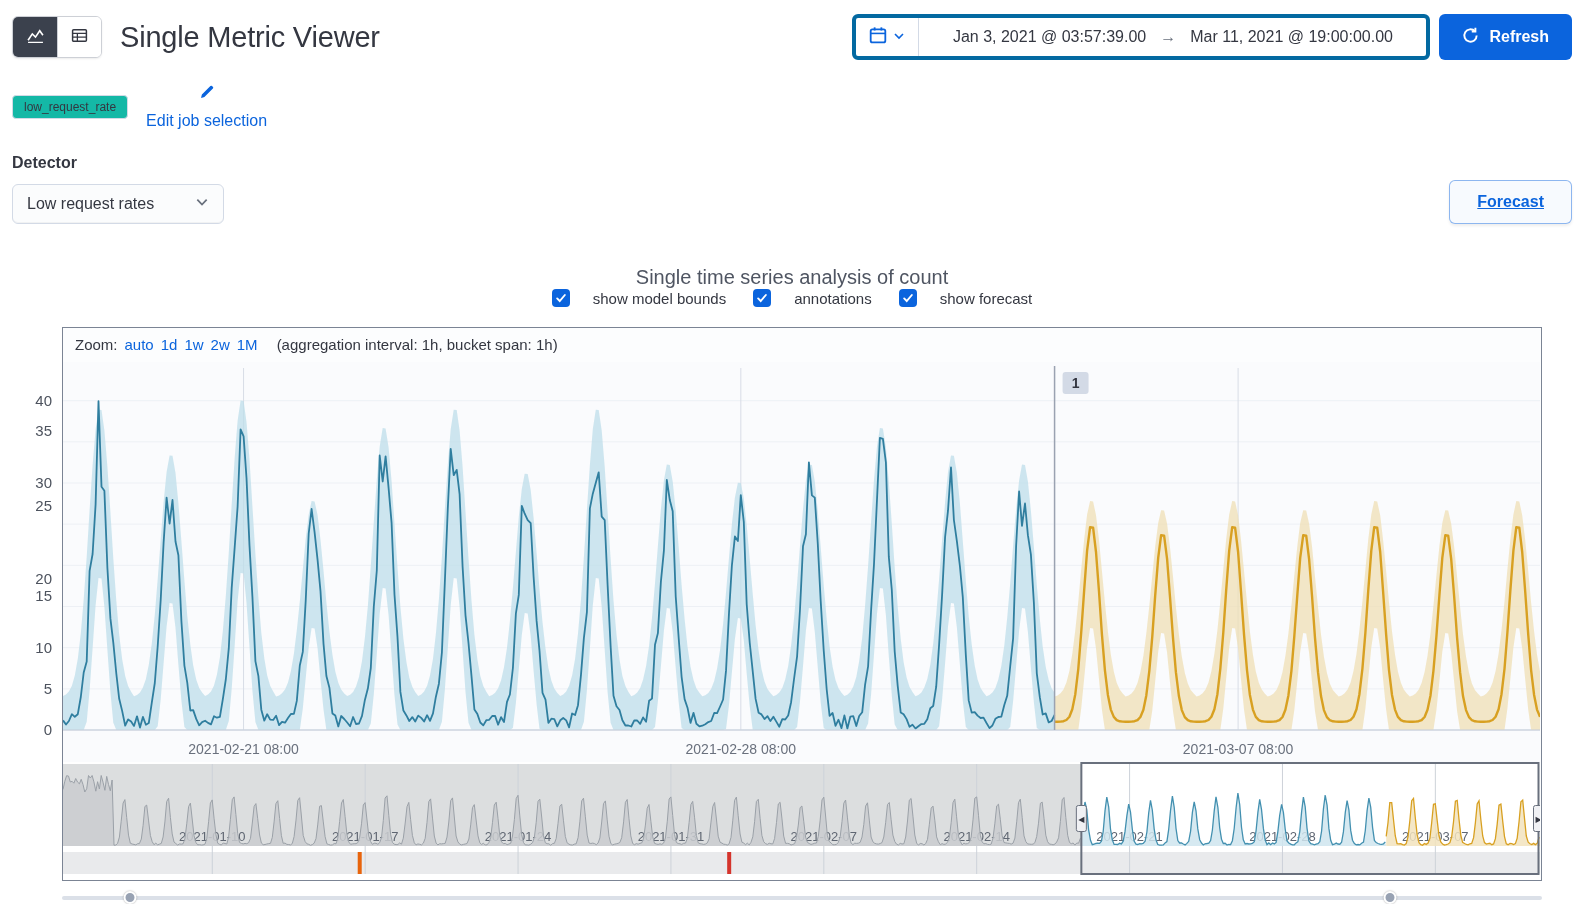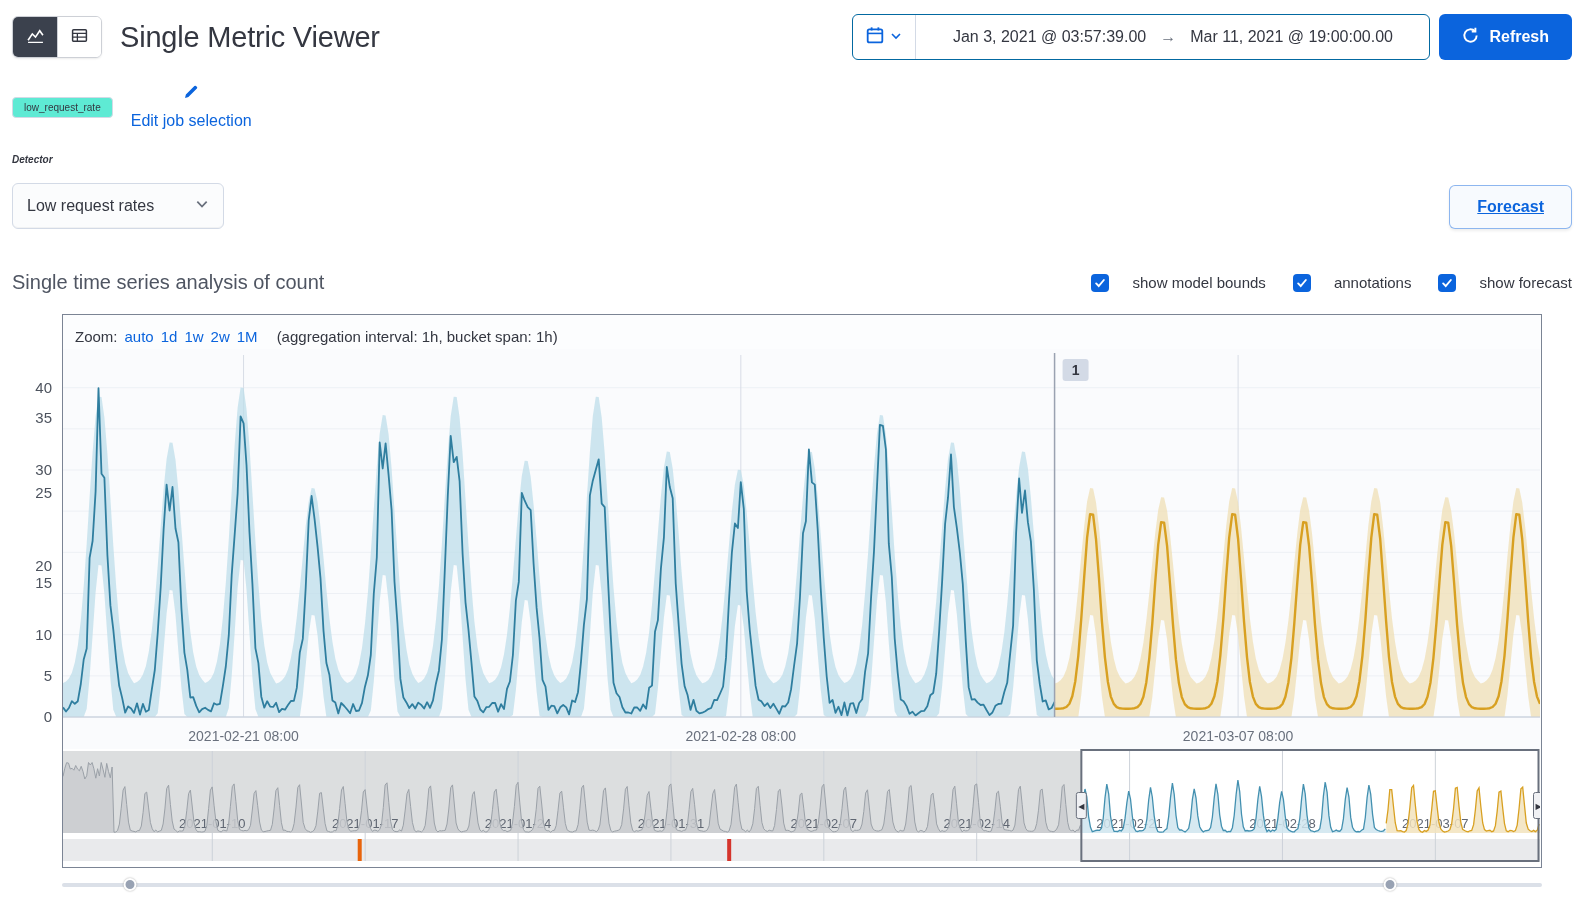--- a/index.html
+++ b/index.html
@@ -10,51 +10,51 @@
 
   
   .header-row{display:flex;justify-content:space-between;align-items:center;}
   .header-left{display:flex;align-items:center;gap:18px;}
   .view-toggle{display:flex;border:1px solid #cdd0d6;border-radius:6px;overflow:hidden;box-shadow:0 1px 2px rgba(0,0,0,.08);}
   .vt-btn{width:44px;height:40px;display:flex;align-items:center;justify-content:center;background:#fff;cursor:pointer;}
   .vt-btn.active{background:#3b414d;}
   .vt-btn + .vt-btn{border-left:1px solid #cdd0d6;}
   .page-title{font-size:29px;font-weight:500;margin:0;letter-spacing:-.2px;}
   .header-right{display:flex;align-items:center;gap:9px;}
-  .datepicker{display:flex;align-items:center;height:46px;min-width:578px;border:1px solid #0369a1;border-radius:6px;background:#fff;}
+  .datepicker{display:flex;align-items:center;height:46px;min-width:578px;border:4px solid #0369a1;border-radius:6px;background:#fff;}
   .dp-toggle{display:flex;align-items:center;gap:6px;padding:0 13px;height:100%;border-right:1px solid #d3dae6;cursor:pointer;color:var(--accent);}
   .dp-dates{display:flex;align-items:center;gap:14px;flex:1;justify-content:center;font-size:16px;padding:0 20px;cursor:pointer;}
   .dp-arrow{color:#69707d;}
   .refresh-btn{display:flex;align-items:center;gap:10px;height:46px;padding:10px 23px;background:var(--accent);
        color:#fff;border:none;border-radius:6px;font-size:16px;font-weight:600;cursor:pointer;font-family:inherit;}
 
   
   .job-row{display:flex;align-items:center;gap:18px;margin-top:24px;}
-  .job-badge{border:1px solid #d3dae6;border-radius:4px;padding:4px 11px;font-size:10px;font-weight:500;background:#5eead4;}
+  .job-badge{border:1px solid #d3dae6;border-radius:4px;padding:4px 11px;font-size:12px;font-weight:500;background:#14b8a6;}
   .edit-link{display:flex;align-items:center;gap:8px;color:var(--accent);font-size:16px;cursor:pointer;flex-direction:column;}
 
   
   .detector-row{display:flex;justify-content:space-between;align-items:flex-end;margin-top:24px;}
-  .field-label{font-size:10px;font-weight:700;margin-bottom:18px;font-style:italic;}
-  .select-control{display:flex;align-items:center;justify-content:space-between;width:212px;height:46px;padding:0 14px;
+  .field-label{font-size:16px;font-weight:700;margin-bottom:12px;}
+  .select-control{display:flex;align-items:center;justify-content:space-between;width:212px;height:40px;padding:0 14px;
        border:1px solid #d3dae6;border-radius:6px;background:#fbfcfd;font-size:16px;cursor:pointer;box-shadow:inset 0 -1px 0 rgba(0,0,0,.04);}
   .forecast-btn{height:44px;padding:0 27px;border:1px solid rgba(11,100,221,.45);border-radius:6px;background:rgba(11,100,221,.03);
        color:var(--accent);font-size:16px;font-weight:600;text-decoration:underline;cursor:pointer;font-family:inherit;box-shadow:0 2px 3px rgba(0,0,0,.07);}
 
   
-  .analysis-row{display:flex;justify-content:space-between;align-items:center;margin-top:42px;}
+  .analysis-row{display:flex;justify-content:space-between;align-items:center;margin-top:42px;flex-direction:column;}
   .analysis-heading{font-size:20px;font-weight:400;color:#4f5562;margin:0;}
   .cb-group{display:flex;gap:27px;}
   .cb-item{display:flex;align-items:center;gap:23px;font-size:15px;cursor:pointer;}
   .cb-box{width:18px;height:18px;border-radius:4px;background:var(--accent);display:flex;align-items:center;justify-content:center;flex:none;}
 
   
   .chart-region{position:relative;margin:20px 30px 0 50px;}
   .chart-card{border:1.5px solid #7b8494;background:#fcfdfe;}
-  .zoom-row{display:flex;align-items:center;gap:7px;padding:8px 12px 0;font-size:15px;height:34px;}
+  .zoom-row{display:flex;gap:7px;padding:8px 12px 0;font-size:15px;height:34px;}
   .zoom-label{color:#343741;}
   .zoom-link{color:var(--accent);cursor:pointer;}
   .zoom-note{margin-left:12px;color:#343741;}
   #main-svg{display:block;background:#fafbfd;}
   #context-svg{display:block;background:#fff;}
   #y-axis{position:absolute;left:-50px;top:35px;width:40px;height:400px;font-size:15px;color:#4d535e;}
   #y-axis span{position:absolute;right:0;}
   svg text{font-family:"Liberation Sans","DejaVu Sans",sans-serif;}
 
   

